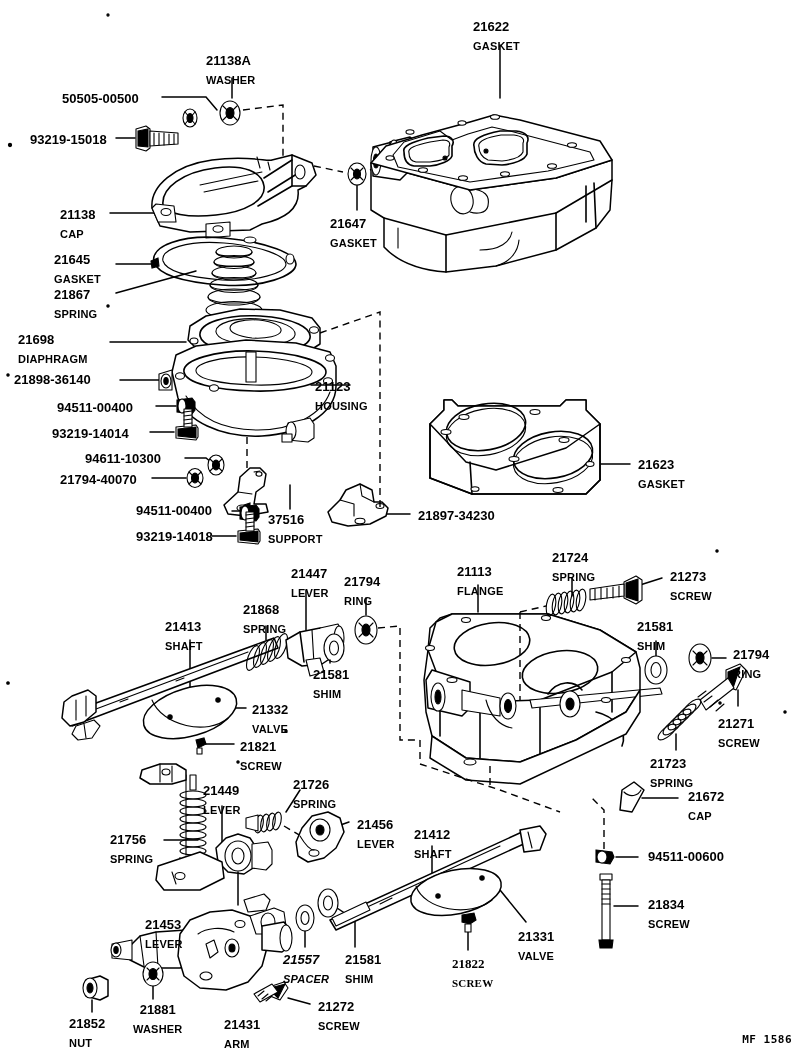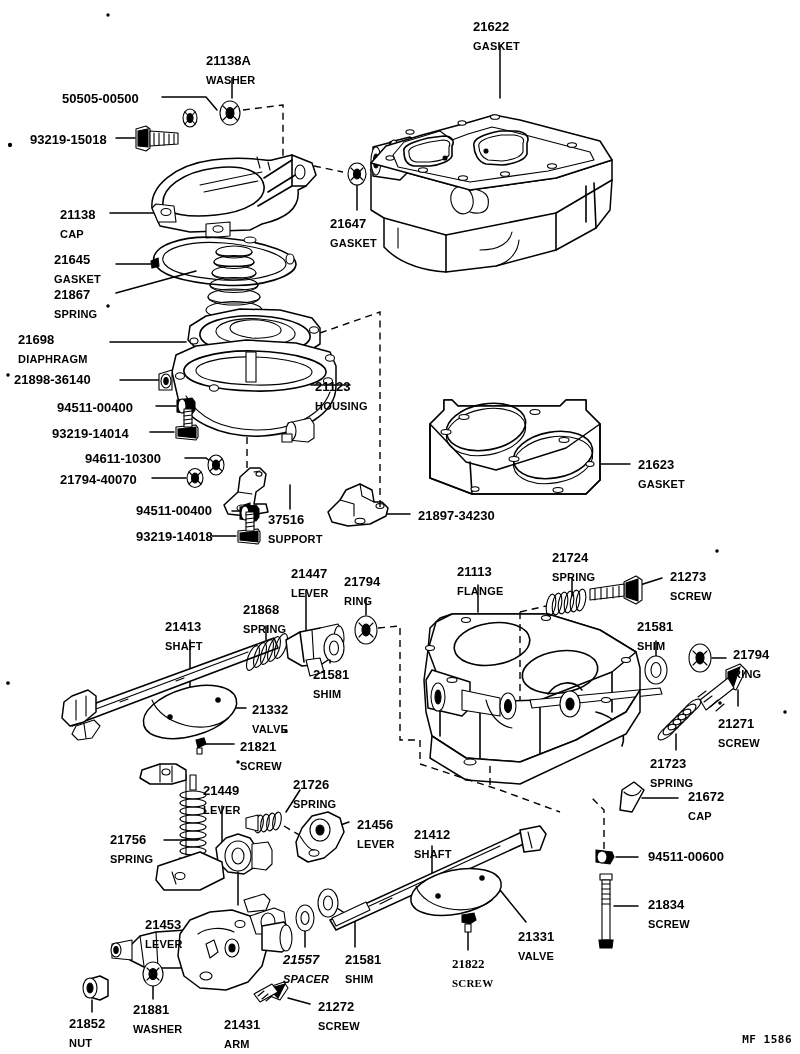--- a/index.html
+++ b/index.html
@@ -889,21 +889,21 @@
         <span class="sub">VALVE</span>
       </div>
       <div class="lbl l" style="left: 452px; top: 957px; font-family: Liberation Serif, serif;">
         <span class="num">21822</span>
         <span class="sub">SCREW</span>
       </div>
       <div class="lbl l" style="left: 318px; top: 1000px;">
         <span class="num">21272</span>
         <span class="sub">SCREW</span>
       </div>
-      <div class="lbl l" style="left: 133px; top: 1003px;">
+      <div class="lbl l" style="left: 133px; top: 1003px; text-align: center;">
         <span class="num">21881</span>
         <span class="sub">WASHER</span>
       </div>
       <div class="lbl l" style="left: 224px; top: 1018px;">
         <span class="num">21431</span>
         <span class="sub">ARM</span>
       </div>
       <div class="lbl l" style="left: 69px; top: 1017px;">
         <span class="num">21852</span>
         <span class="sub">NUT</span>

